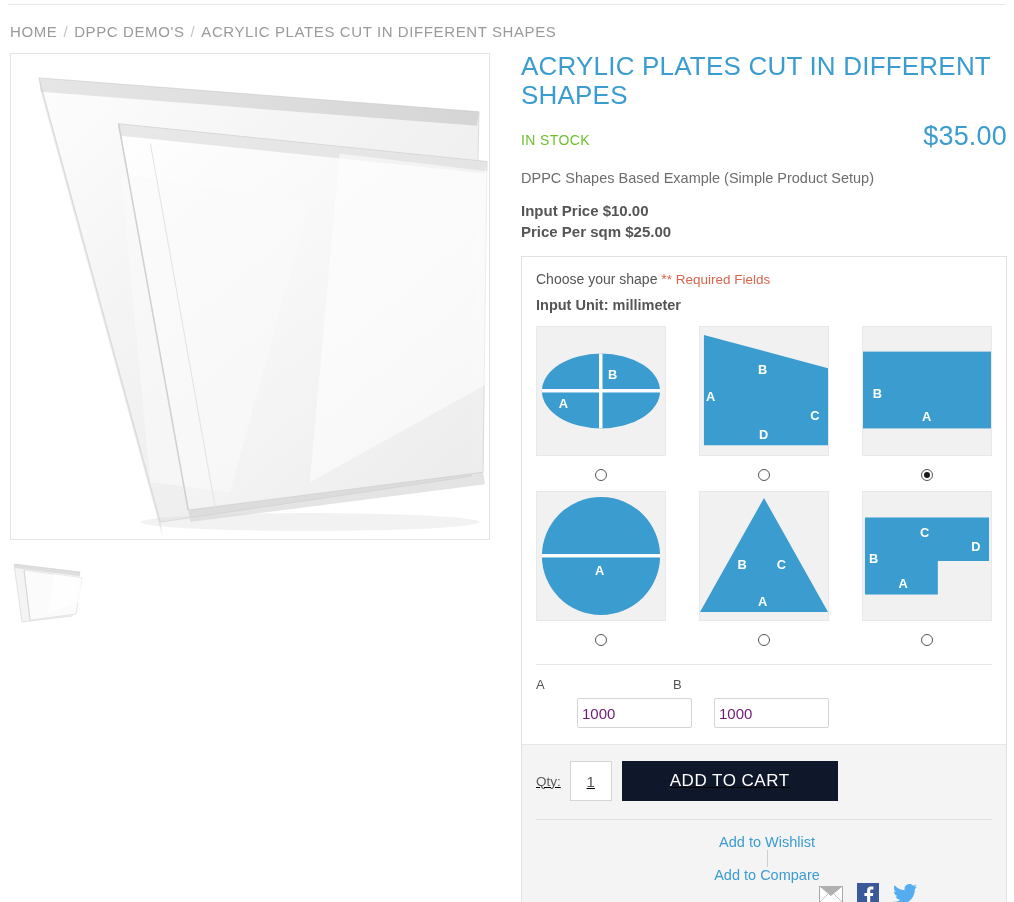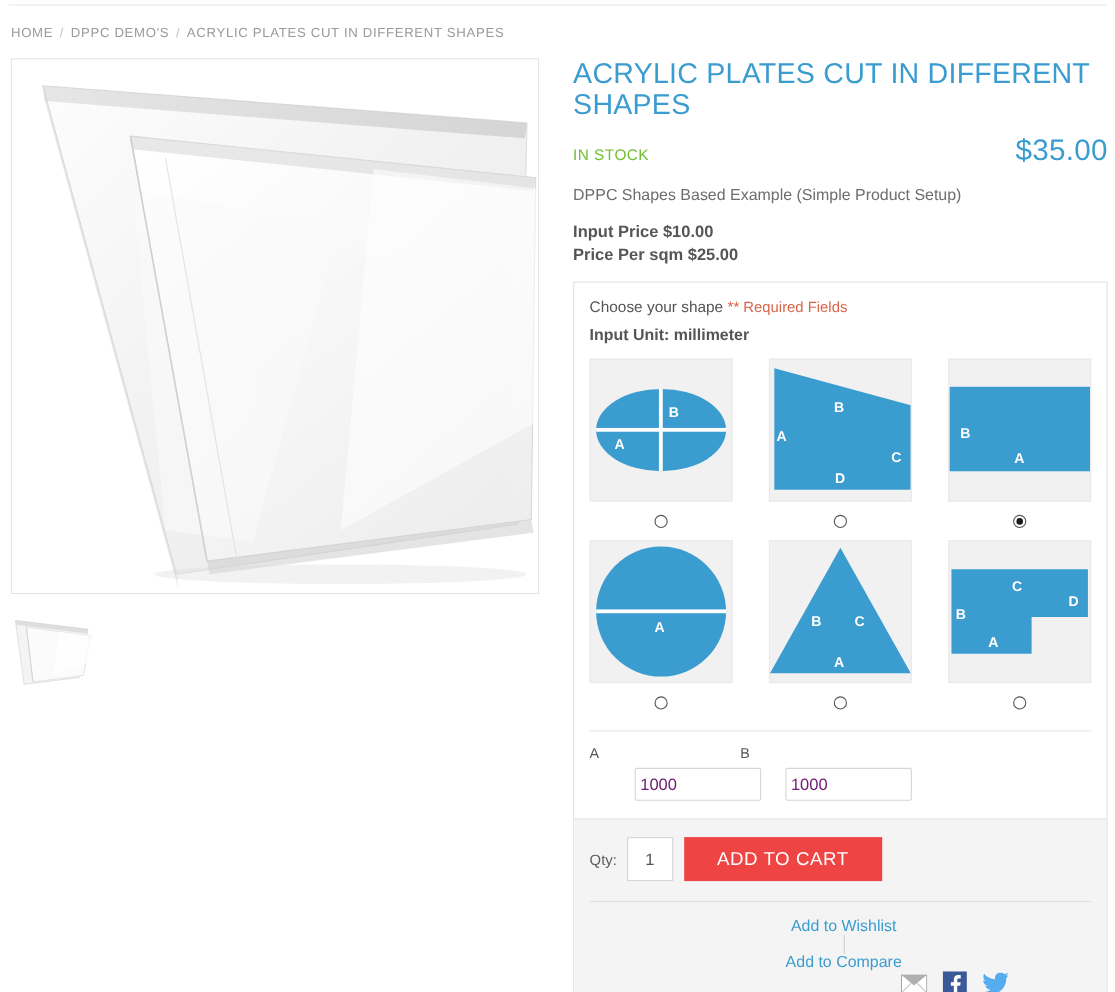--- a/index.html
+++ b/index.html
@@ -10,21 +10,21 @@
     font-family: "Liberation Sans", sans-serif;
     overflow: hidden;
   }
   .page { position: relative; width: 1014px; height: 902px; background:#fff; }
 
   .top-rule { position:absolute; left:8px; top:4px; width:998px; height:1px; background:#e8e8e8; }
 
   
   .breadcrumb {
     position:absolute; left:10px; top:23px;
-    font-size:12px; letter-spacing:0.6px; color:#9a9a9a;
+    font-size:15px; letter-spacing:0.6px; color:#9a9a9a;
     white-space:nowrap;
   }
   .breadcrumb .crumb { color:#9a9a9a; text-decoration:none; }
   .breadcrumb .sep { color:#c3c3c3; margin:0 6px; }
 
   
   .left-col { position:absolute; left:10px; top:53px; width:480px; }
   .main-image {
     width:480px; height:487px; background:#fff;
     border:1px solid #e4e4e4; position:relative; overflow:hidden;
@@ -99,28 +99,28 @@
   .dim-label { font-size:13px; color:#555; margin-bottom:6px; }
   .dim-input {
     width:115px; height:30px; border:1px solid #d5d5d5; background:#fff;
     font-size:15px; color:#701a75; padding:0 4px; font-family:"Liberation Sans", sans-serif;
     border-radius:2px;
     margin-left:41px;
   }
 
   
   .cart-box { background:#f4f4f4; border-top:1px solid #e6e6e6; padding:16px 14px 14px 14px; }
-  .cart-row { display:flex; align-items:center; }
+  .cart-row { display:flex; align-items:center;text-decoration:underline; }
   .qty-label { font-size:13.5px; color:#5a5a5a; margin-right:9px; }
   .qty-input {
     width:42px; height:40px; border:1px solid #d5d5d5; background:#fff;
     text-align:center; font-size:15px; color:#555; font-family:"Liberation Sans", sans-serif;
   }
   .add-to-cart {
-    margin-left:10px; height:40px; padding:0 30px; background:#ef4444;
+    margin-left:10px; height:40px; padding:0 48px; background:#0f172a;
     color:#fff; border:none; font-size:17px; letter-spacing:0.5px;
     font-family:"Liberation Sans", sans-serif; cursor:pointer;
     text-transform:uppercase;
   }
   .cart-sep { height:1px; background:#e0e0e0; margin:18px 0 0 0; }
   .links-row { display:flex; align-items:center; padding-top:14px; padding-left:6px;flex-direction:column; }
   .link {
     font-size:14.5px; color:#3b9cd0; text-decoration:none; cursor:pointer;
   }
   .link-div { width:1px; height:17px; background:#cfcfcf; margin:0 11px; }

